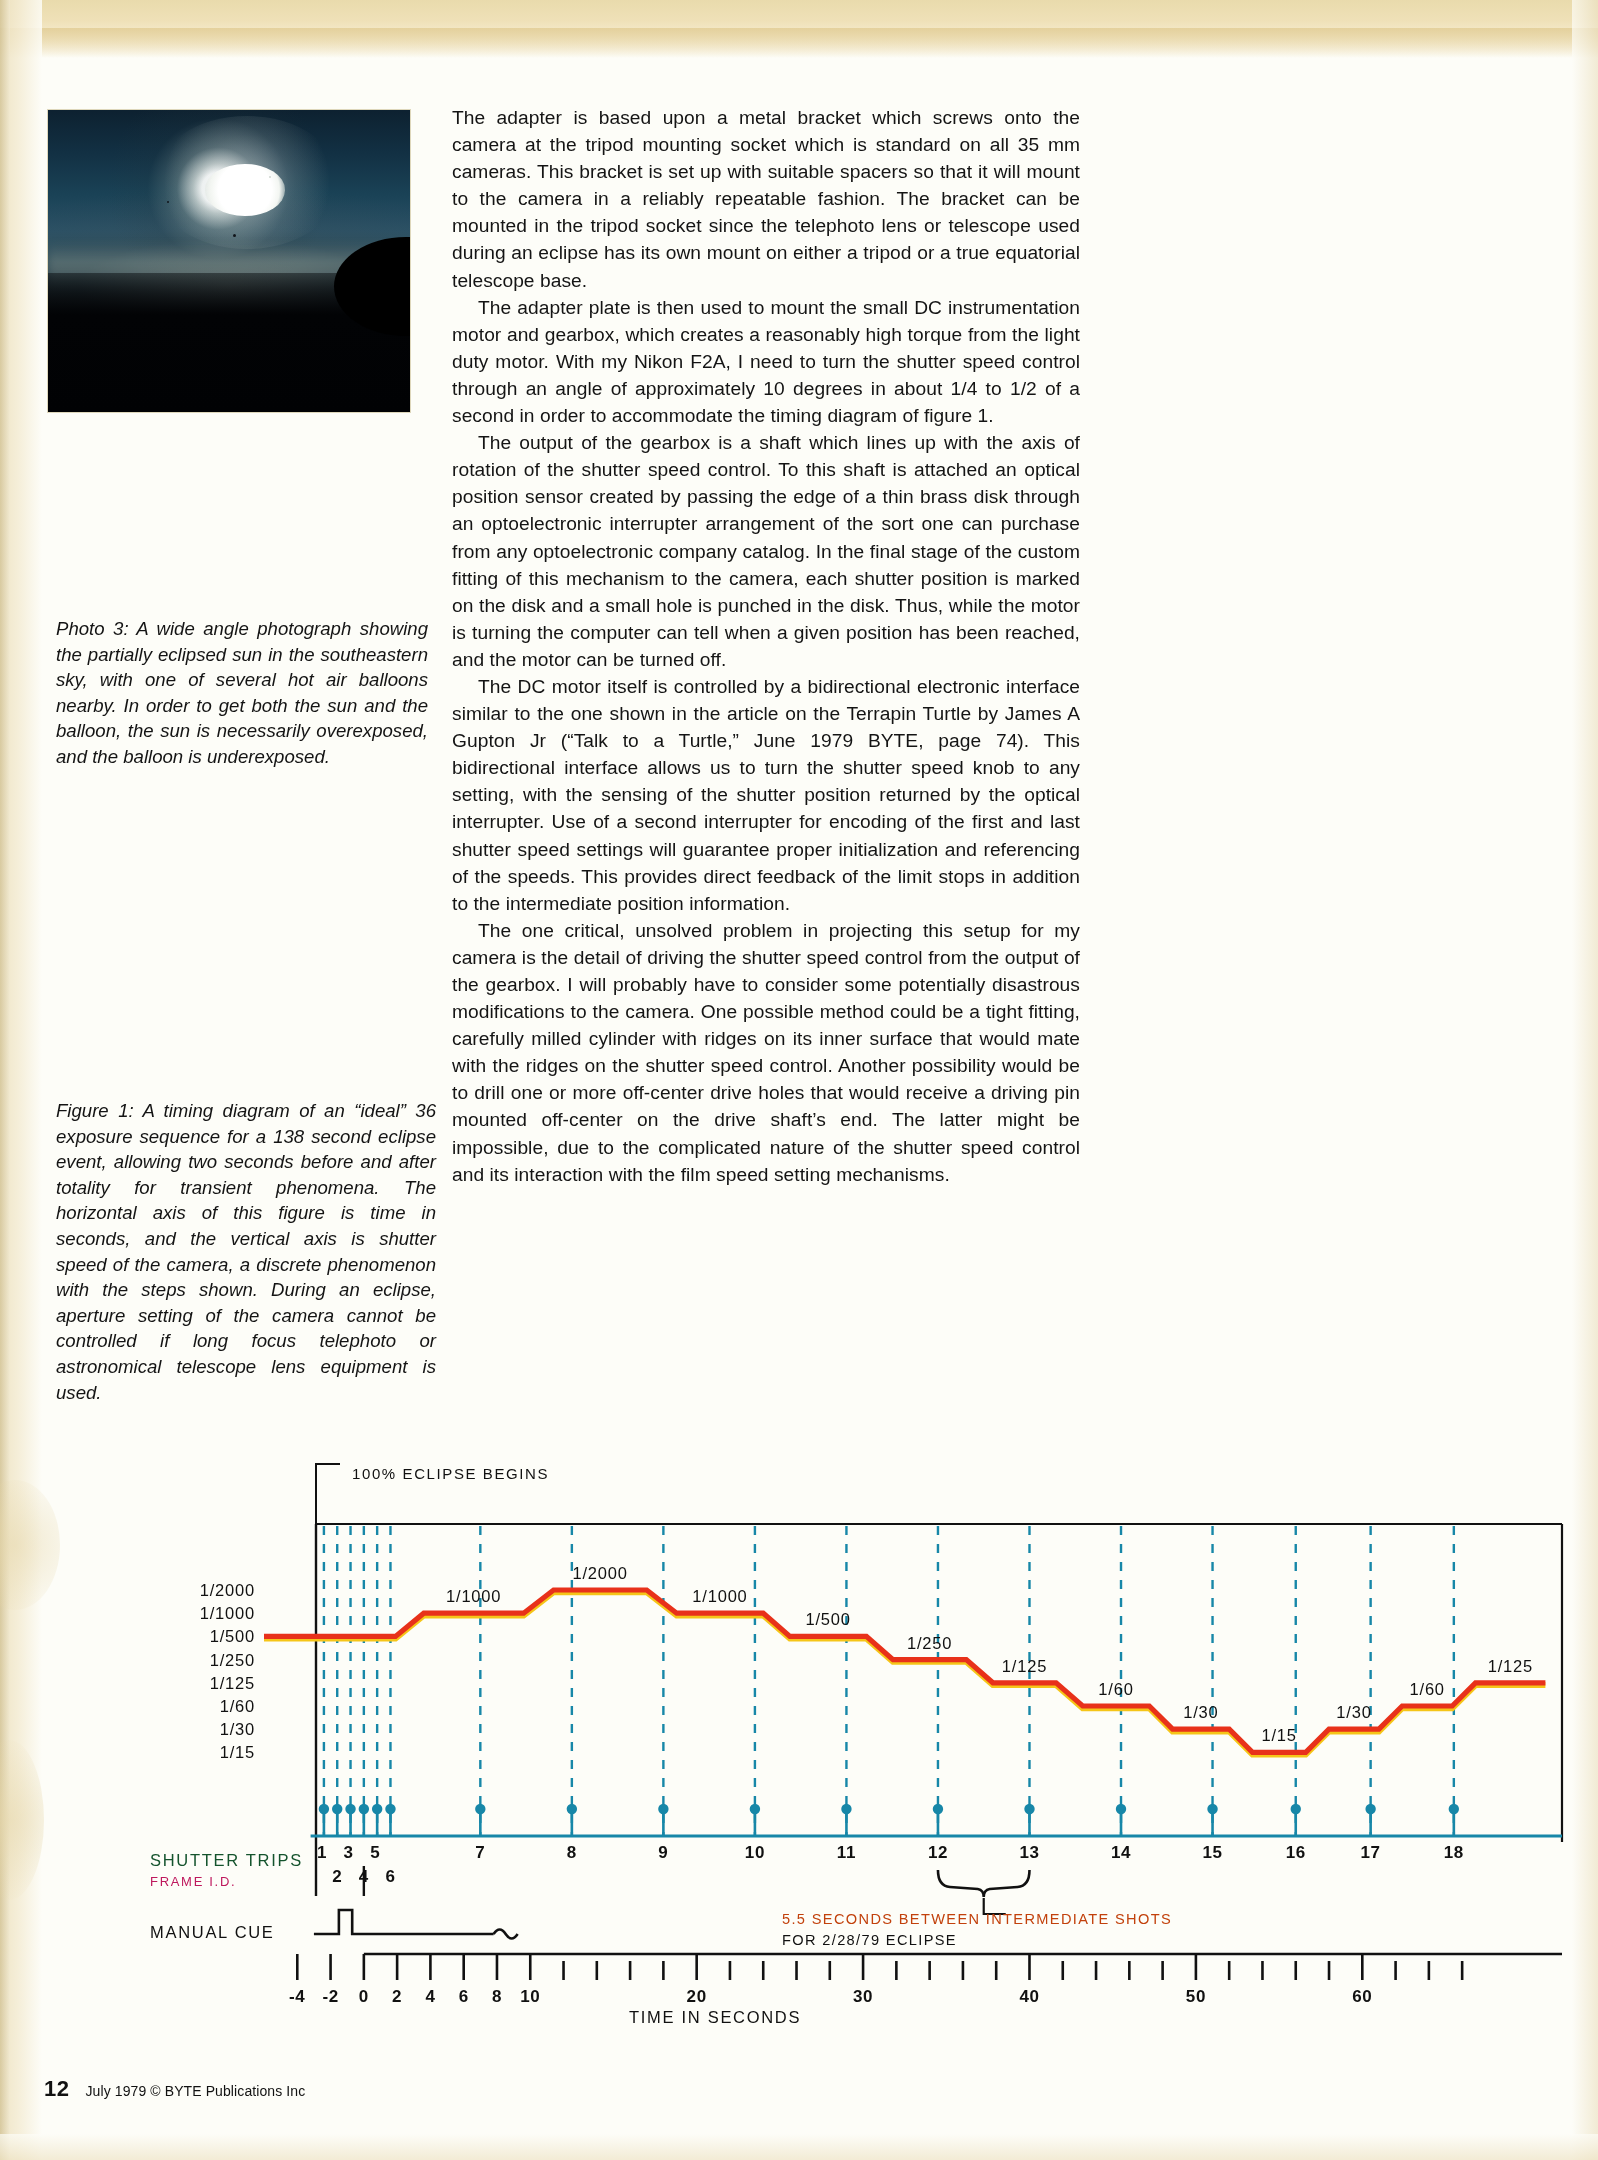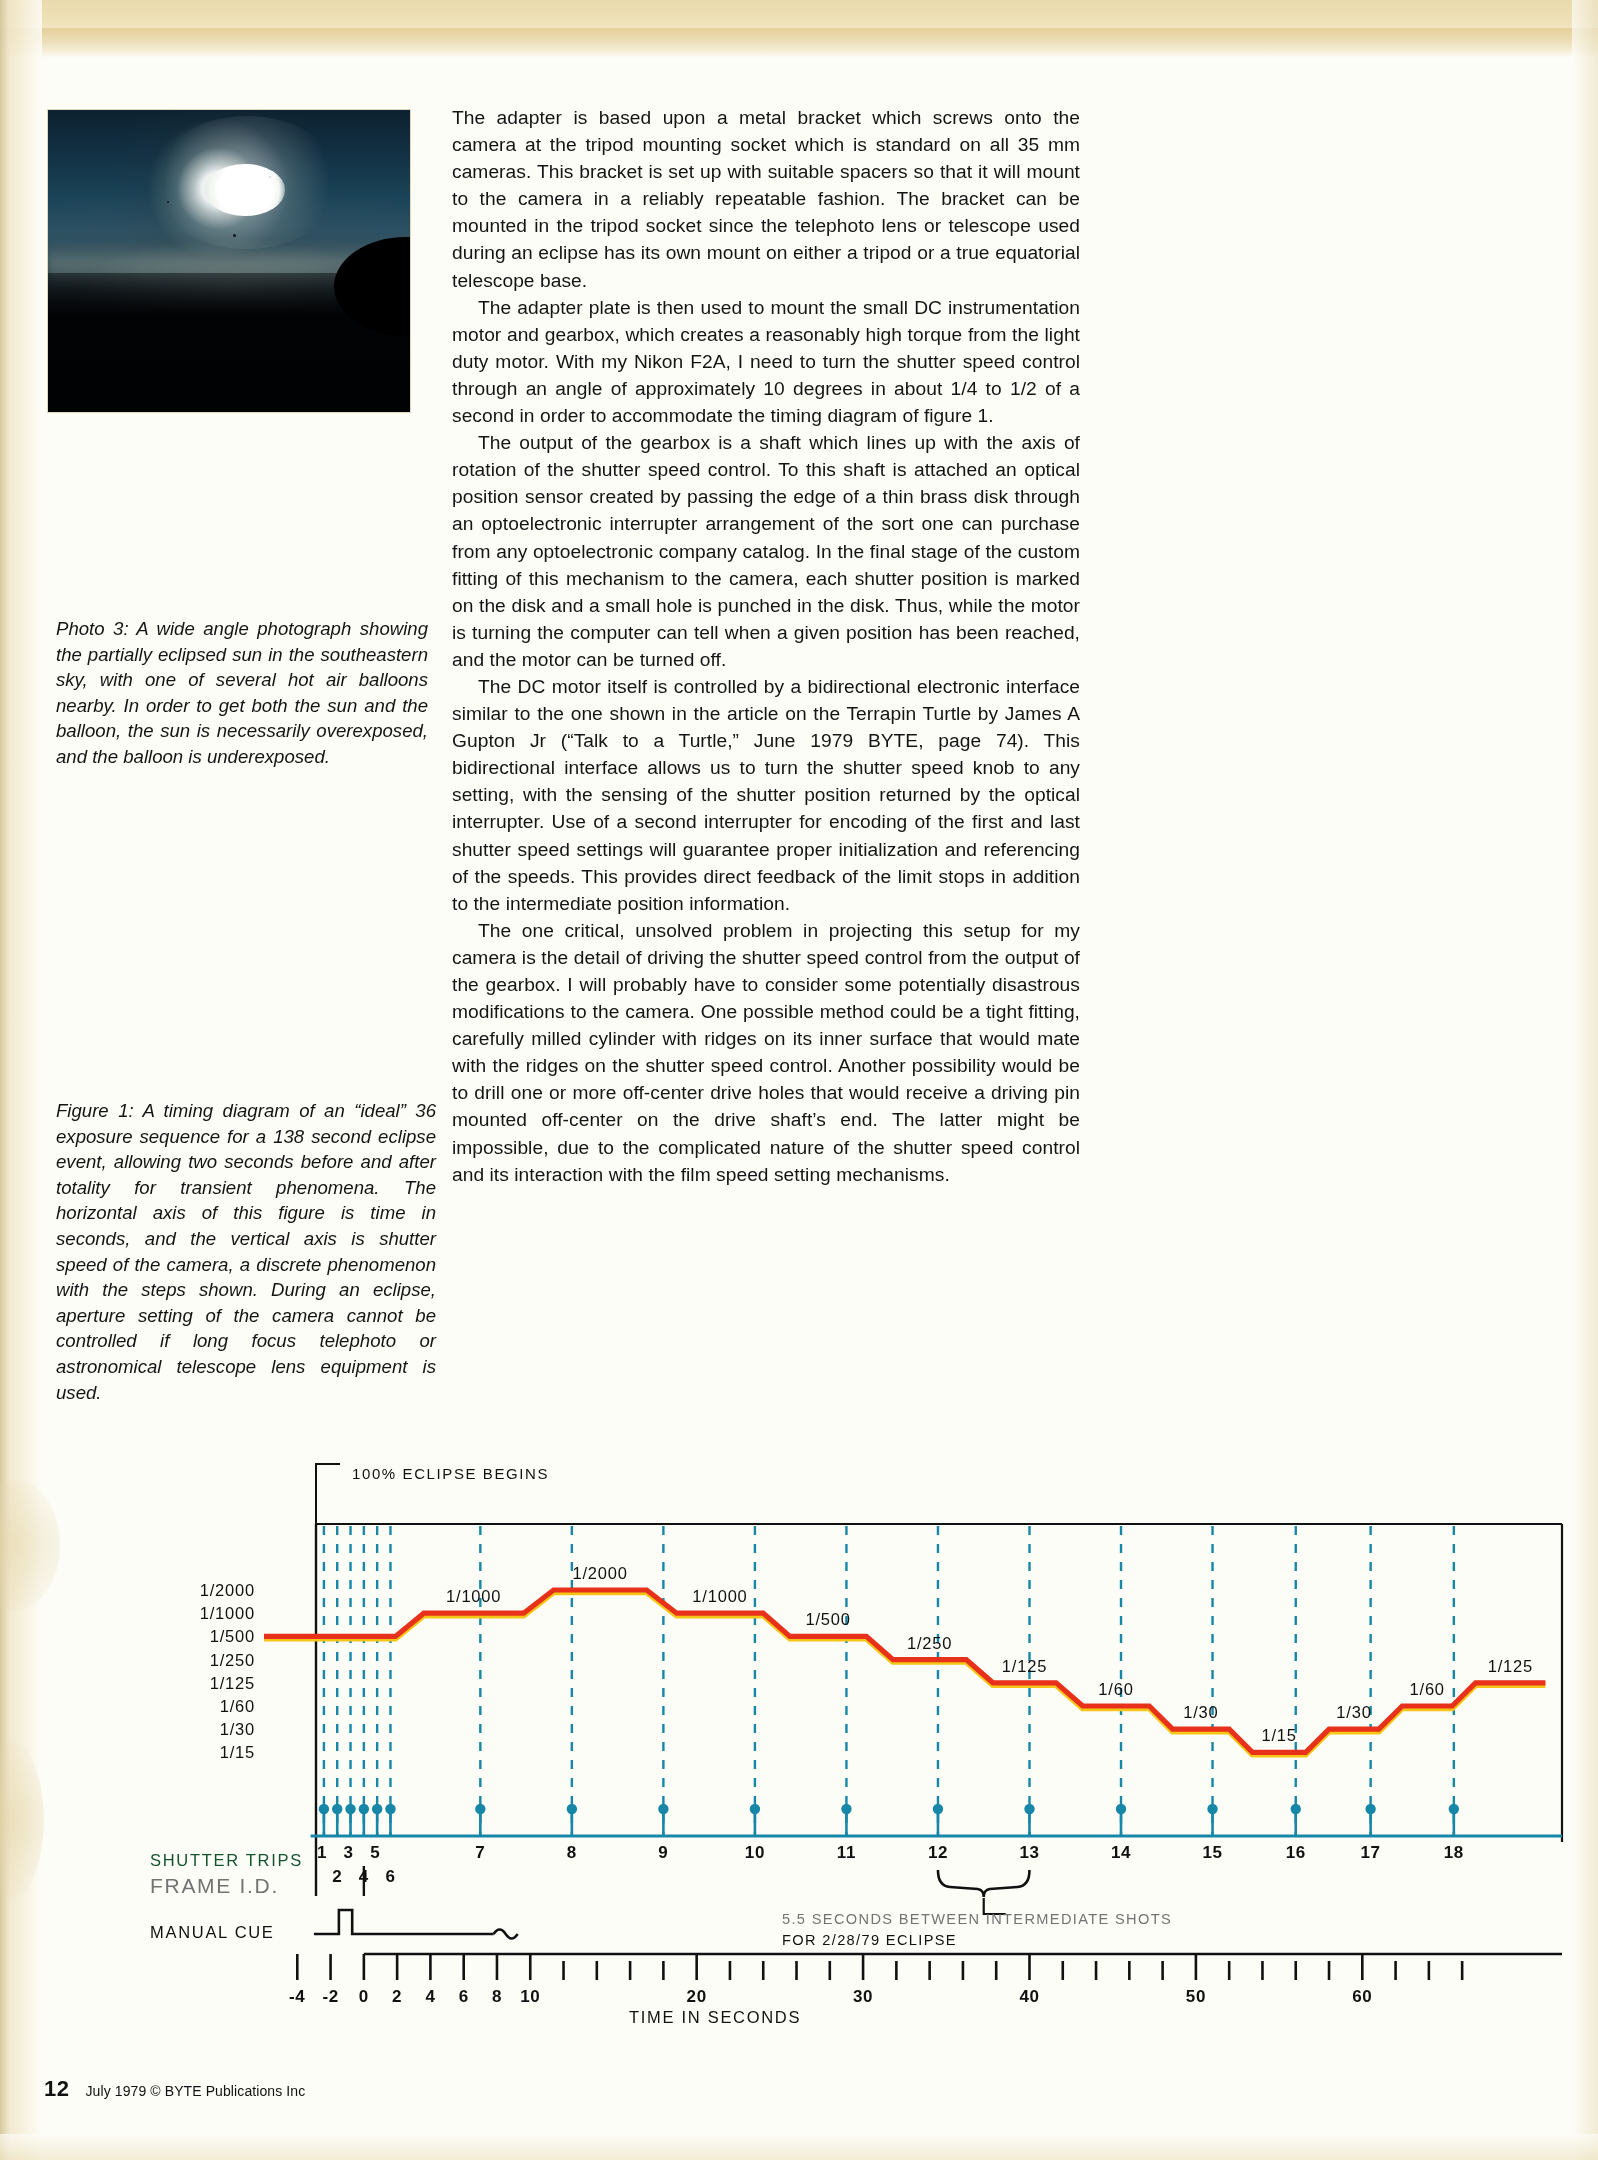--- a/index.html
+++ b/index.html
@@ -354,24 +354,24 @@
       <g id="g-cue">
           <path d="M313.9230769230769 494 L338.88461538461536 494 L338.88461538461536 470 L352.19743589743587 470 L352.19743589743587 494 L493.6461538461539 494" fill="none" stroke="#111" stroke-width="2.6"></path>
           <path d="M493.6461538461539 494 q6 -9 12 0 q6 9 12 0" fill="none" stroke="#111" stroke-width="2.6"></path>
           <line x1="363.84615384615387" y1="514" x2="1562" y2="514" stroke="#111" stroke-width="2.4"></line>
         </g>
     </svg>
 
     <div style="position:absolute;left:352px;top:25px;font-size:15px;letter-spacing:1.6px;color:#111;">100% ECLIPSE BEGINS</div>
 
     <div style="position:absolute;left:150px;top:411px;font-size:16.5px;letter-spacing:1.7px;color:#14532d;">SHUTTER TRIPS</div>
-    <div style="position:absolute;left:150px;top:434px;font-size:21px;letter-spacing:1.7px;color:#737373;">FRAME I.D.</div>
+    <div style="position:absolute;left:150px;top:434px;font-size:13px;letter-spacing:1.7px;color:#be185d;">FRAME I.D.</div>
     <div style="position:absolute;left:150px;top:483px;font-size:16.5px;letter-spacing:1.7px;color:#111;">MANUAL CUE</div>
 
-    <div style="position:absolute;left:782px;top:471px;font-size:14.6px;letter-spacing:1.35px;color:#737373;">5.5 SECONDS BETWEEN INTERMEDIATE SHOTS</div>
+    <div style="position:absolute;left:782px;top:471px;font-size:14.6px;letter-spacing:1.35px;color:#c2410c;">5.5 SECONDS BETWEEN INTERMEDIATE SHOTS</div>
     <div style="position:absolute;left:782px;top:492px;font-size:14.6px;letter-spacing:1.35px;color:#111;">FOR 2/28/79 ECLIPSE</div>
 
     <div style="position:absolute;left:629px;top:568px;font-size:16.5px;letter-spacing:1.7px;color:#111;">TIME IN SECONDS</div>
 
     <div class="blob" style="left:-30px;top:40px;width:90px;height:130px"></div>
     <div class="blob" style="left:-26px;top:300px;width:70px;height:160px"></div>
   </div>
 
   <div class="footer">
     <span class="pageno">12</span>

